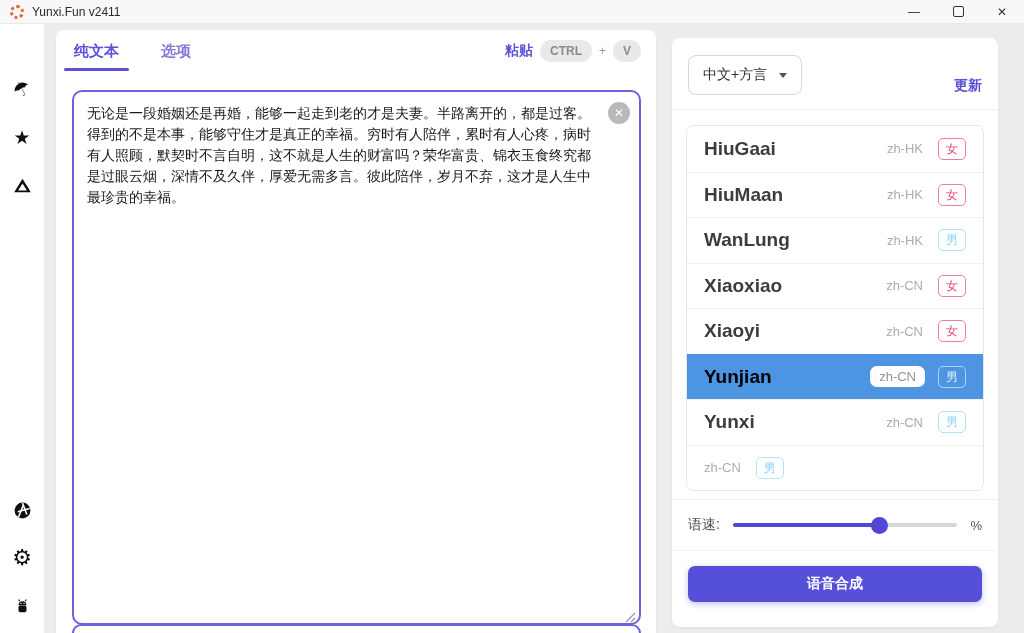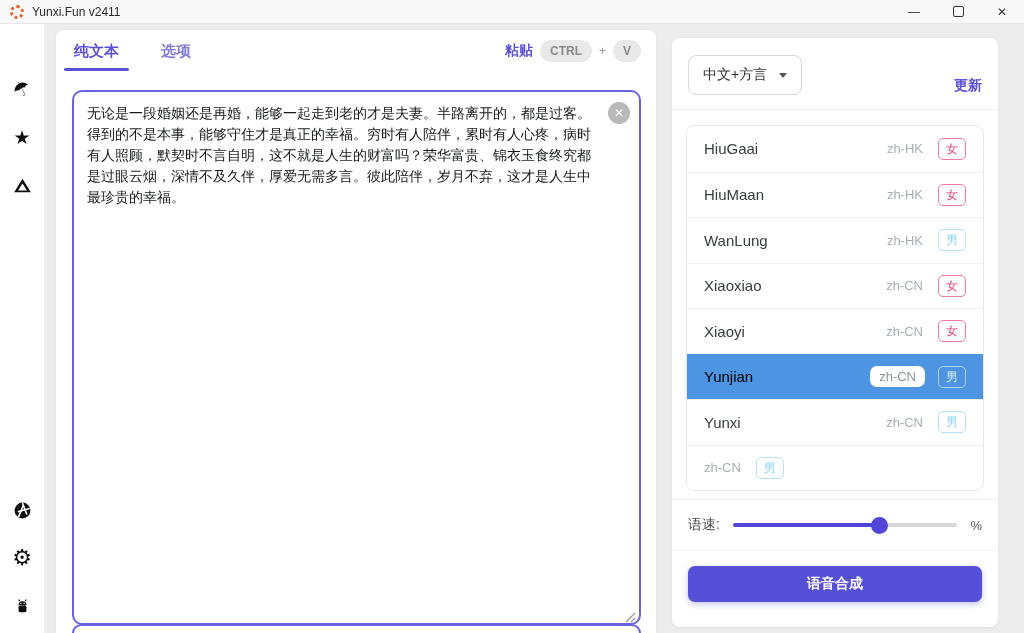--- a/index.html
+++ b/index.html
@@ -58,21 +58,21 @@
     padding:17px 16px 14px;border-bottom:1px solid #f0f0f0;}
   .lang-dropdown{display:flex;align-items:center;gap:12px;border:1px solid #d8d8d8;
     border-radius:8px;padding:10px 14px;font-size:14px;color:#2f2f2f;background:#fff;cursor:default;}
   .caret{width:0;height:0;border-left:4.5px solid transparent;border-right:4.5px solid transparent;
     border-top:5.5px solid #555;}
   .update-link{color:#5b50d8;font-size:14px;font-weight:600;cursor:default;}
   .list-section{padding:15px 14px 8px;}
   .voice-list{border:1px solid #e7e7e7;border-radius:8px;overflow:hidden;}
   .voice-row{display:flex;align-items:center;height:45.5px;padding:0 17px;background:#fff;box-sizing:border-box;}
   .voice-row + .voice-row{border-top:1px solid #f0f0f0;}
-  .voice-name{flex:1;font-size:15px;color:#383d42;font-weight:400;}
+  .voice-name{flex:1;font-size:19px;color:#383d42;font-weight:700;}
   .voice-lang{font-size:13px;color:#a7adb4;margin-right:15px;}
   .voice-gender{font-size:12px;padding:2px 7px;border-radius:5px;border:1px solid;line-height:1.35;}
   .voice-gender.female{color:#e5447d;border-color:#ee7aa6;}
   .voice-gender.male{color:#8fd2f2;border-color:#b5e2f6;}
   .voice-row.selected{background:#4d95e2;border-top-color:#4d95e2;}
   .voice-row.selected .voice-name{color:#000000;}
   .voice-row.selected .voice-lang{background:#fff;color:#8b95a0;padding:3px 9px;border-radius:7px;margin-right:13px;}
   .voice-row.selected .voice-gender.male{color:#d8f0fb;border-color:#a9d4ef;}
   .slider-section{display:flex;align-items:center;gap:13px;padding:16px;
     border-top:1px solid #f0f0f0;margin-top:auto;}

